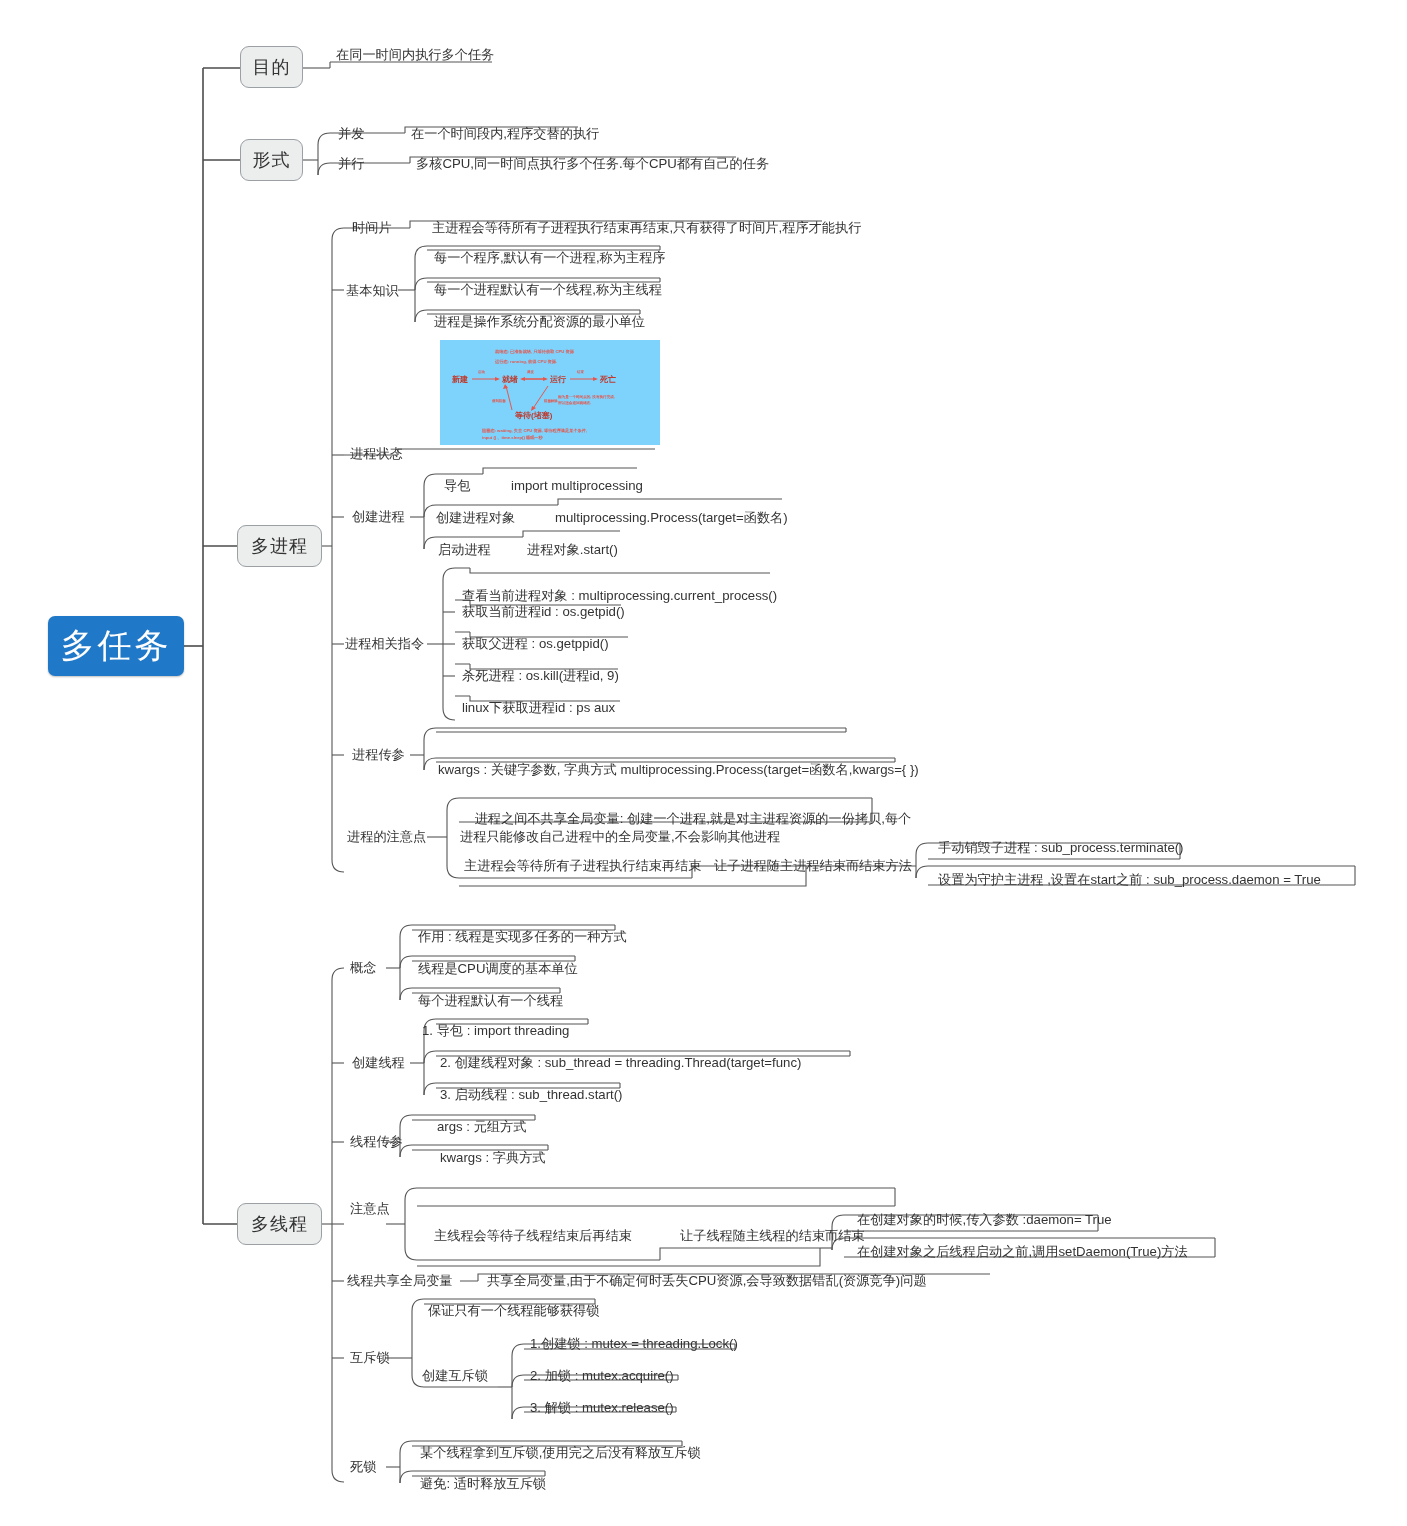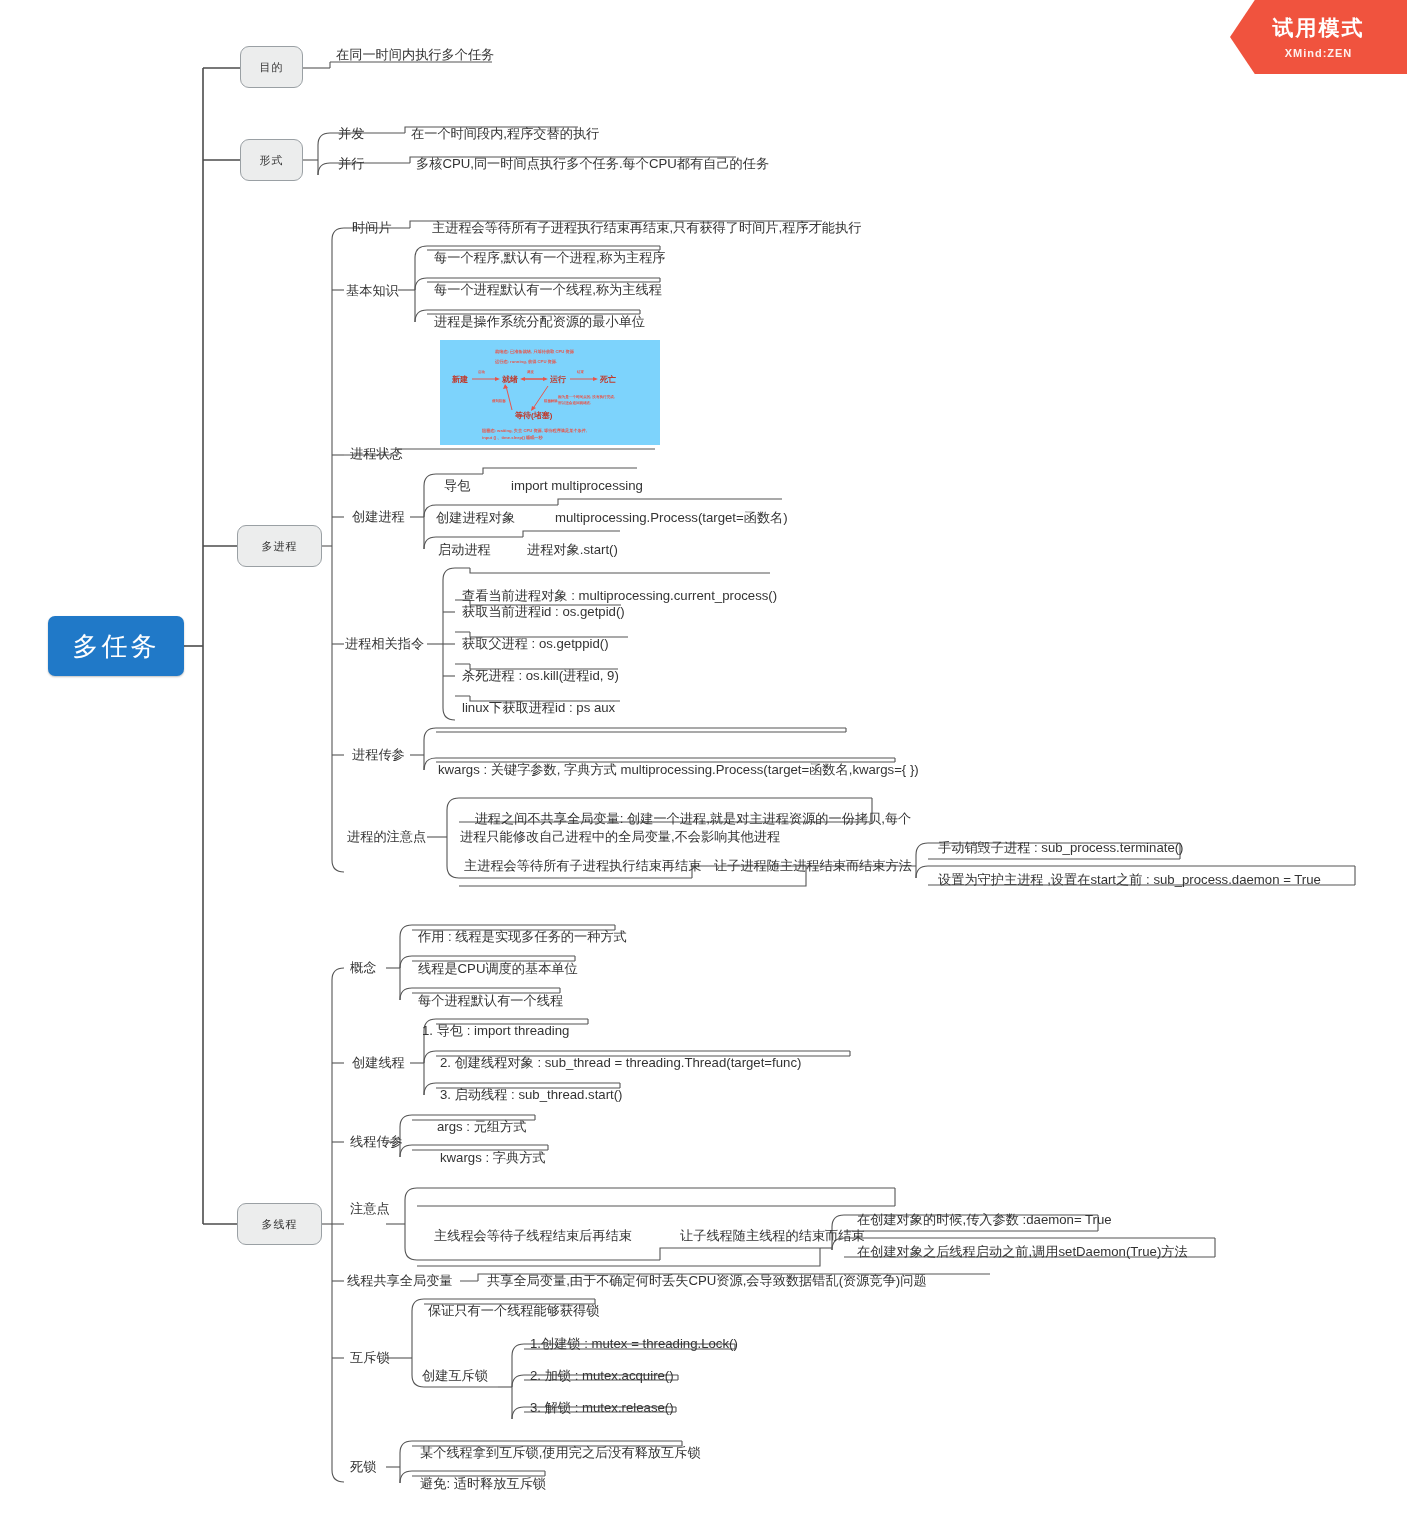--- a/index.html
+++ b/index.html
@@ -19,27 +19,27 @@
     color:#fff;text-align:center;
   }
   .trial .t1{font-size:21px;font-weight:bold;letter-spacing:2px;margin-top:14px;}
   .trial .t2{font-size:11px;font-weight:bold;letter-spacing:1px;margin-top:5px;opacity:.92;}
 
   
   .node{position:absolute;box-sizing:border-box;white-space:pre;}
 
   .root{
     background:#2079c8;color:#fff;border-radius:7px;
-    font-size:26px;letter-spacing:3px;
+    font-size:34px;letter-spacing:3px;
     display:flex;align-items:center;justify-content:center;
     box-shadow:0 1px 2px rgba(0,0,0,.25);
   }
   .lvl1{
     background:#eceded;border:1px solid #9aa0a4;border-radius:9px;
-    font-size:11px;letter-spacing:1px;
+    font-size:18px;letter-spacing:1px;
     display:flex;align-items:center;justify-content:center;
     color:#333;
   }
   .lvl2,.lvl3,.lvl4{
     font-size:13.2px;color:#333;line-height:1.35;
     display:flex;align-items:center;
     padding:0 2px;
   }
   .lvl2.multi,.lvl3.multi{display:block;padding-top:2px;}
 
@@ -246,24 +246,20 @@
     <g fill="none" stroke="#555" stroke-width="1.1">
       <path d="M386,1467 H400"></path>
       <path d="M400,1453 Q400,1441 412,1441 H682"></path>
       <path d="M400,1483 Q400,1471 412,1471 H545"></path>
       <path d="M400,1453 V1483"></path>
       <path d="M682,1441 V1446 M412,1446 H682"></path>
       <path d="M545,1471 V1476 M412,1476 H545"></path>
     </g>
   </svg>
 
-  <div class="trial">
-    <div class="t1">试用模式</div>
-    <div class="t2">XMind:ZEN</div>
-  </div>
 
   <div class="node root" style="left:48px;top:616px;width:136px;height:60px;">
     <span>多任务</span>
   </div>
 
   <div class="node lvl1" style="left:240px;top:46px;width:63px;height:42px;">
     <span>目的</span>
   </div>
 
   <div class="node lvl1" style="left:240px;top:139px;width:63px;height:42px;">

